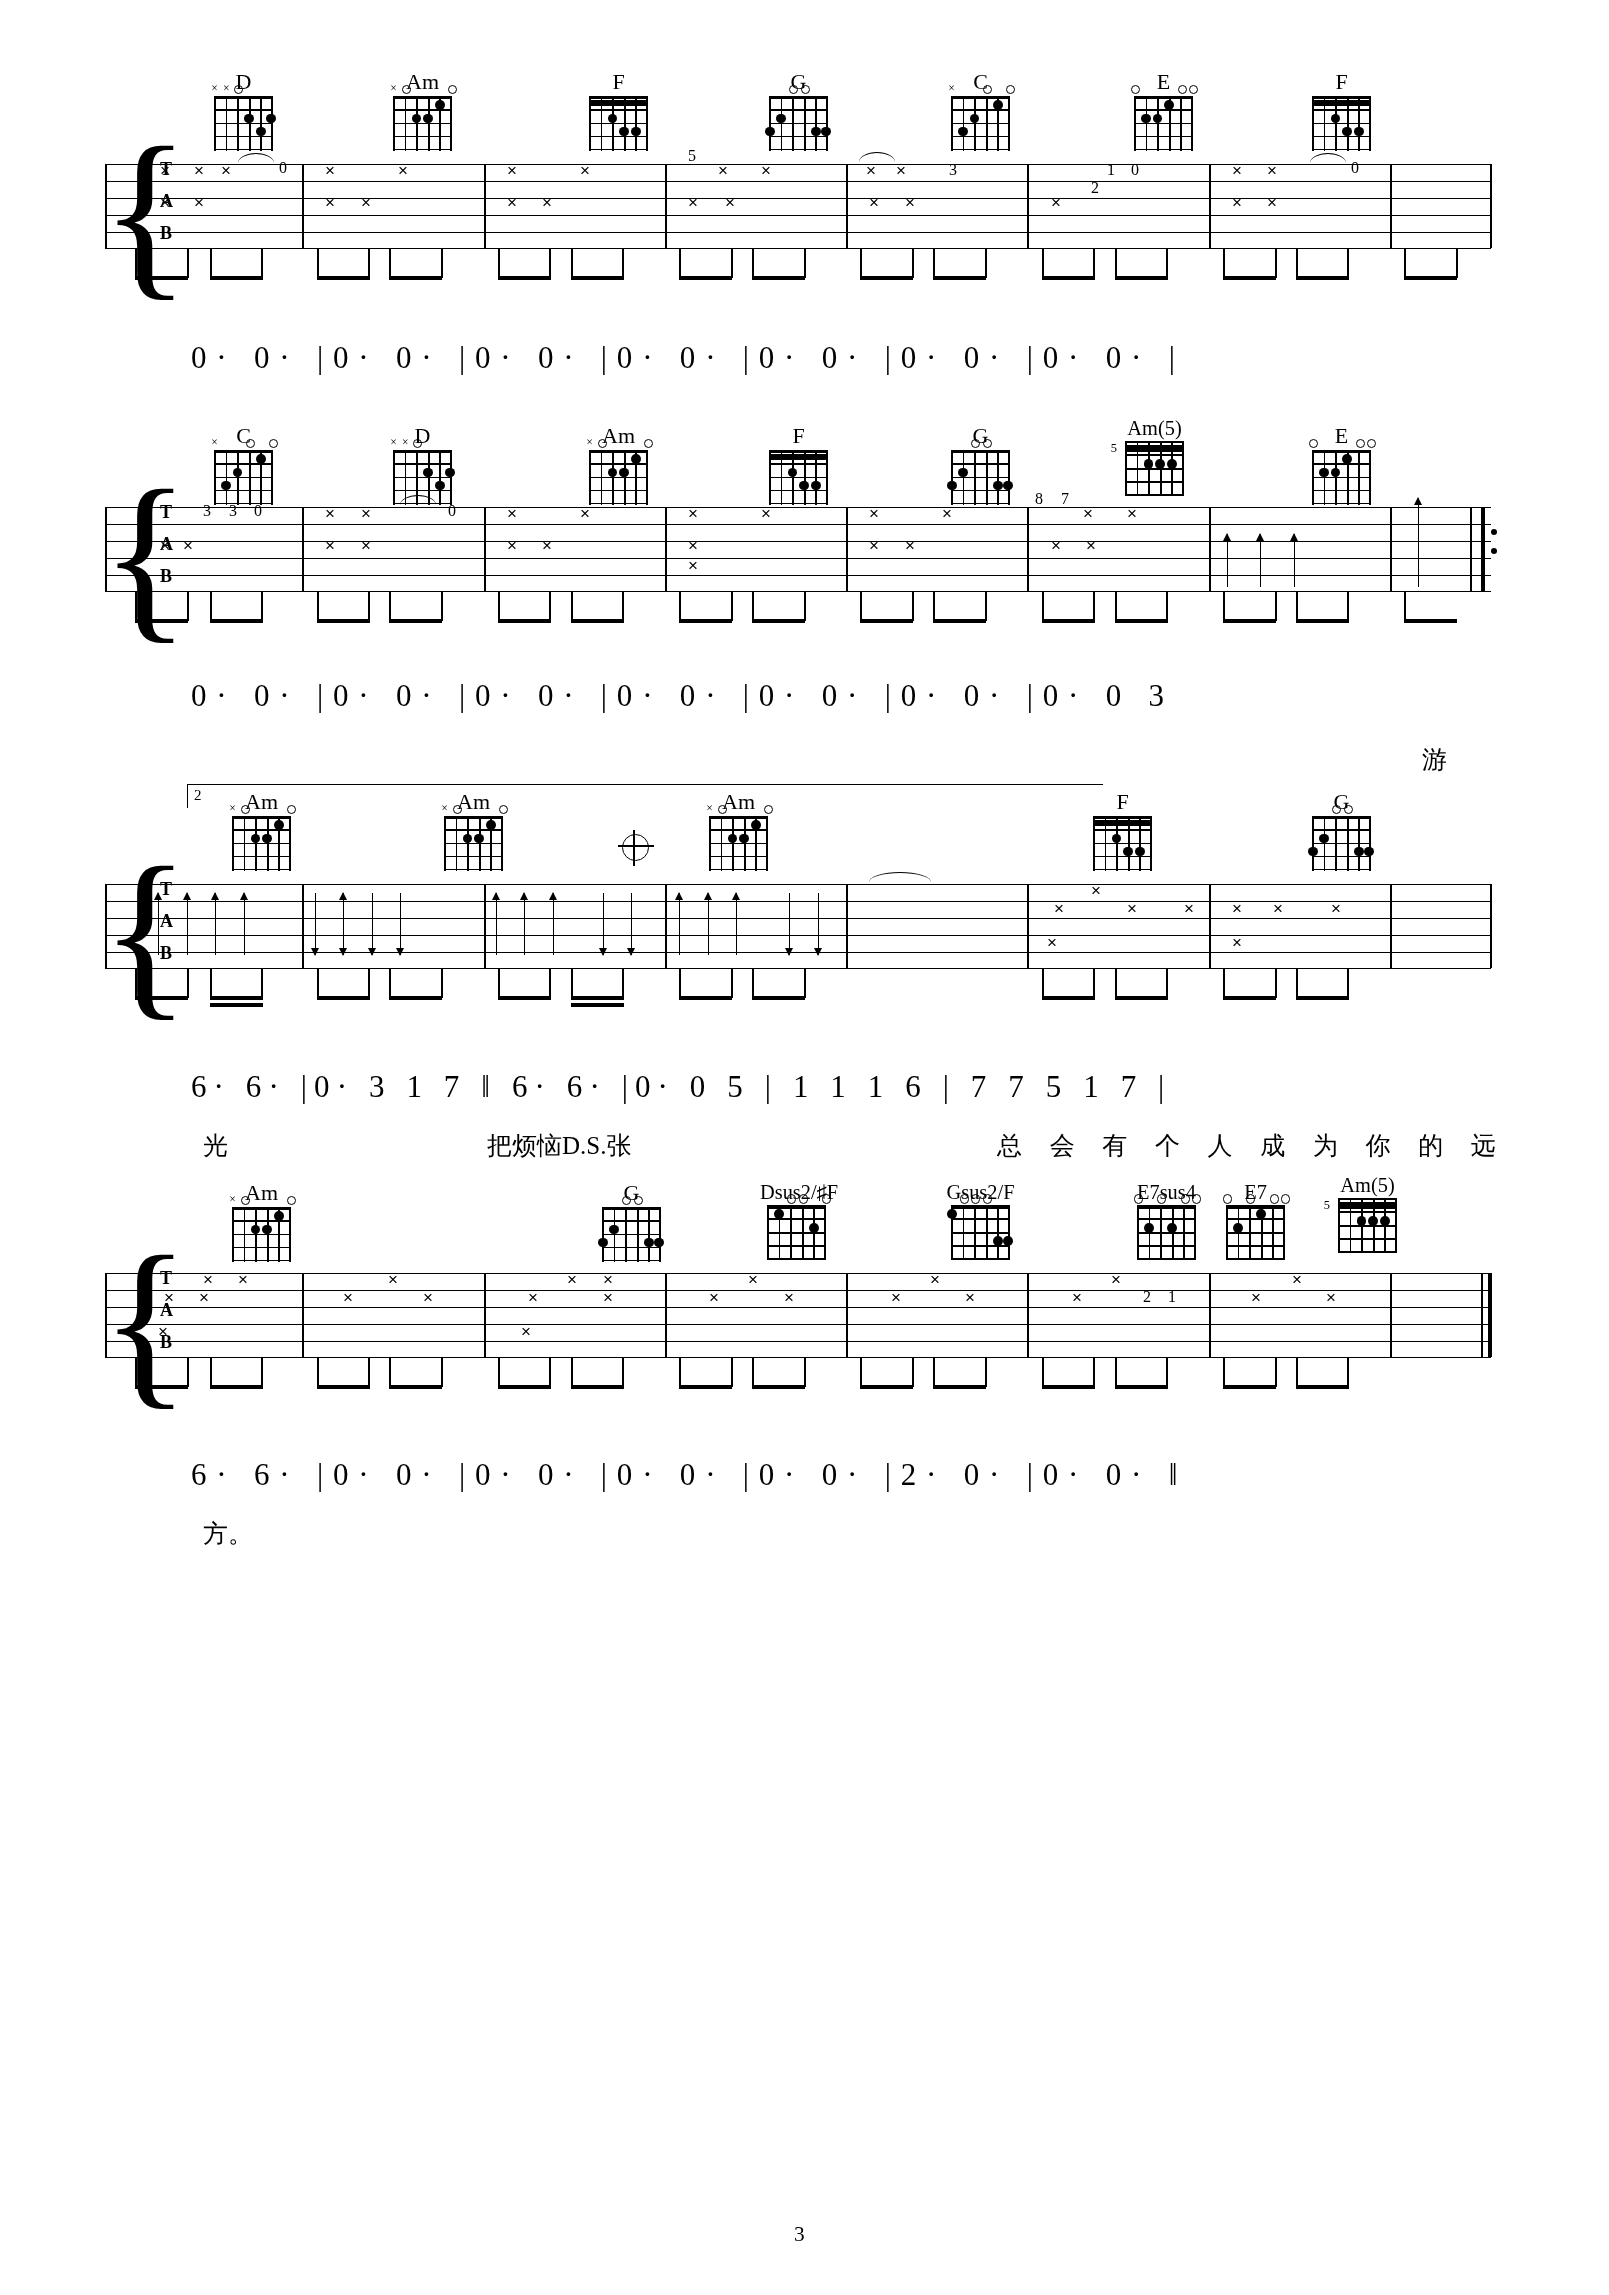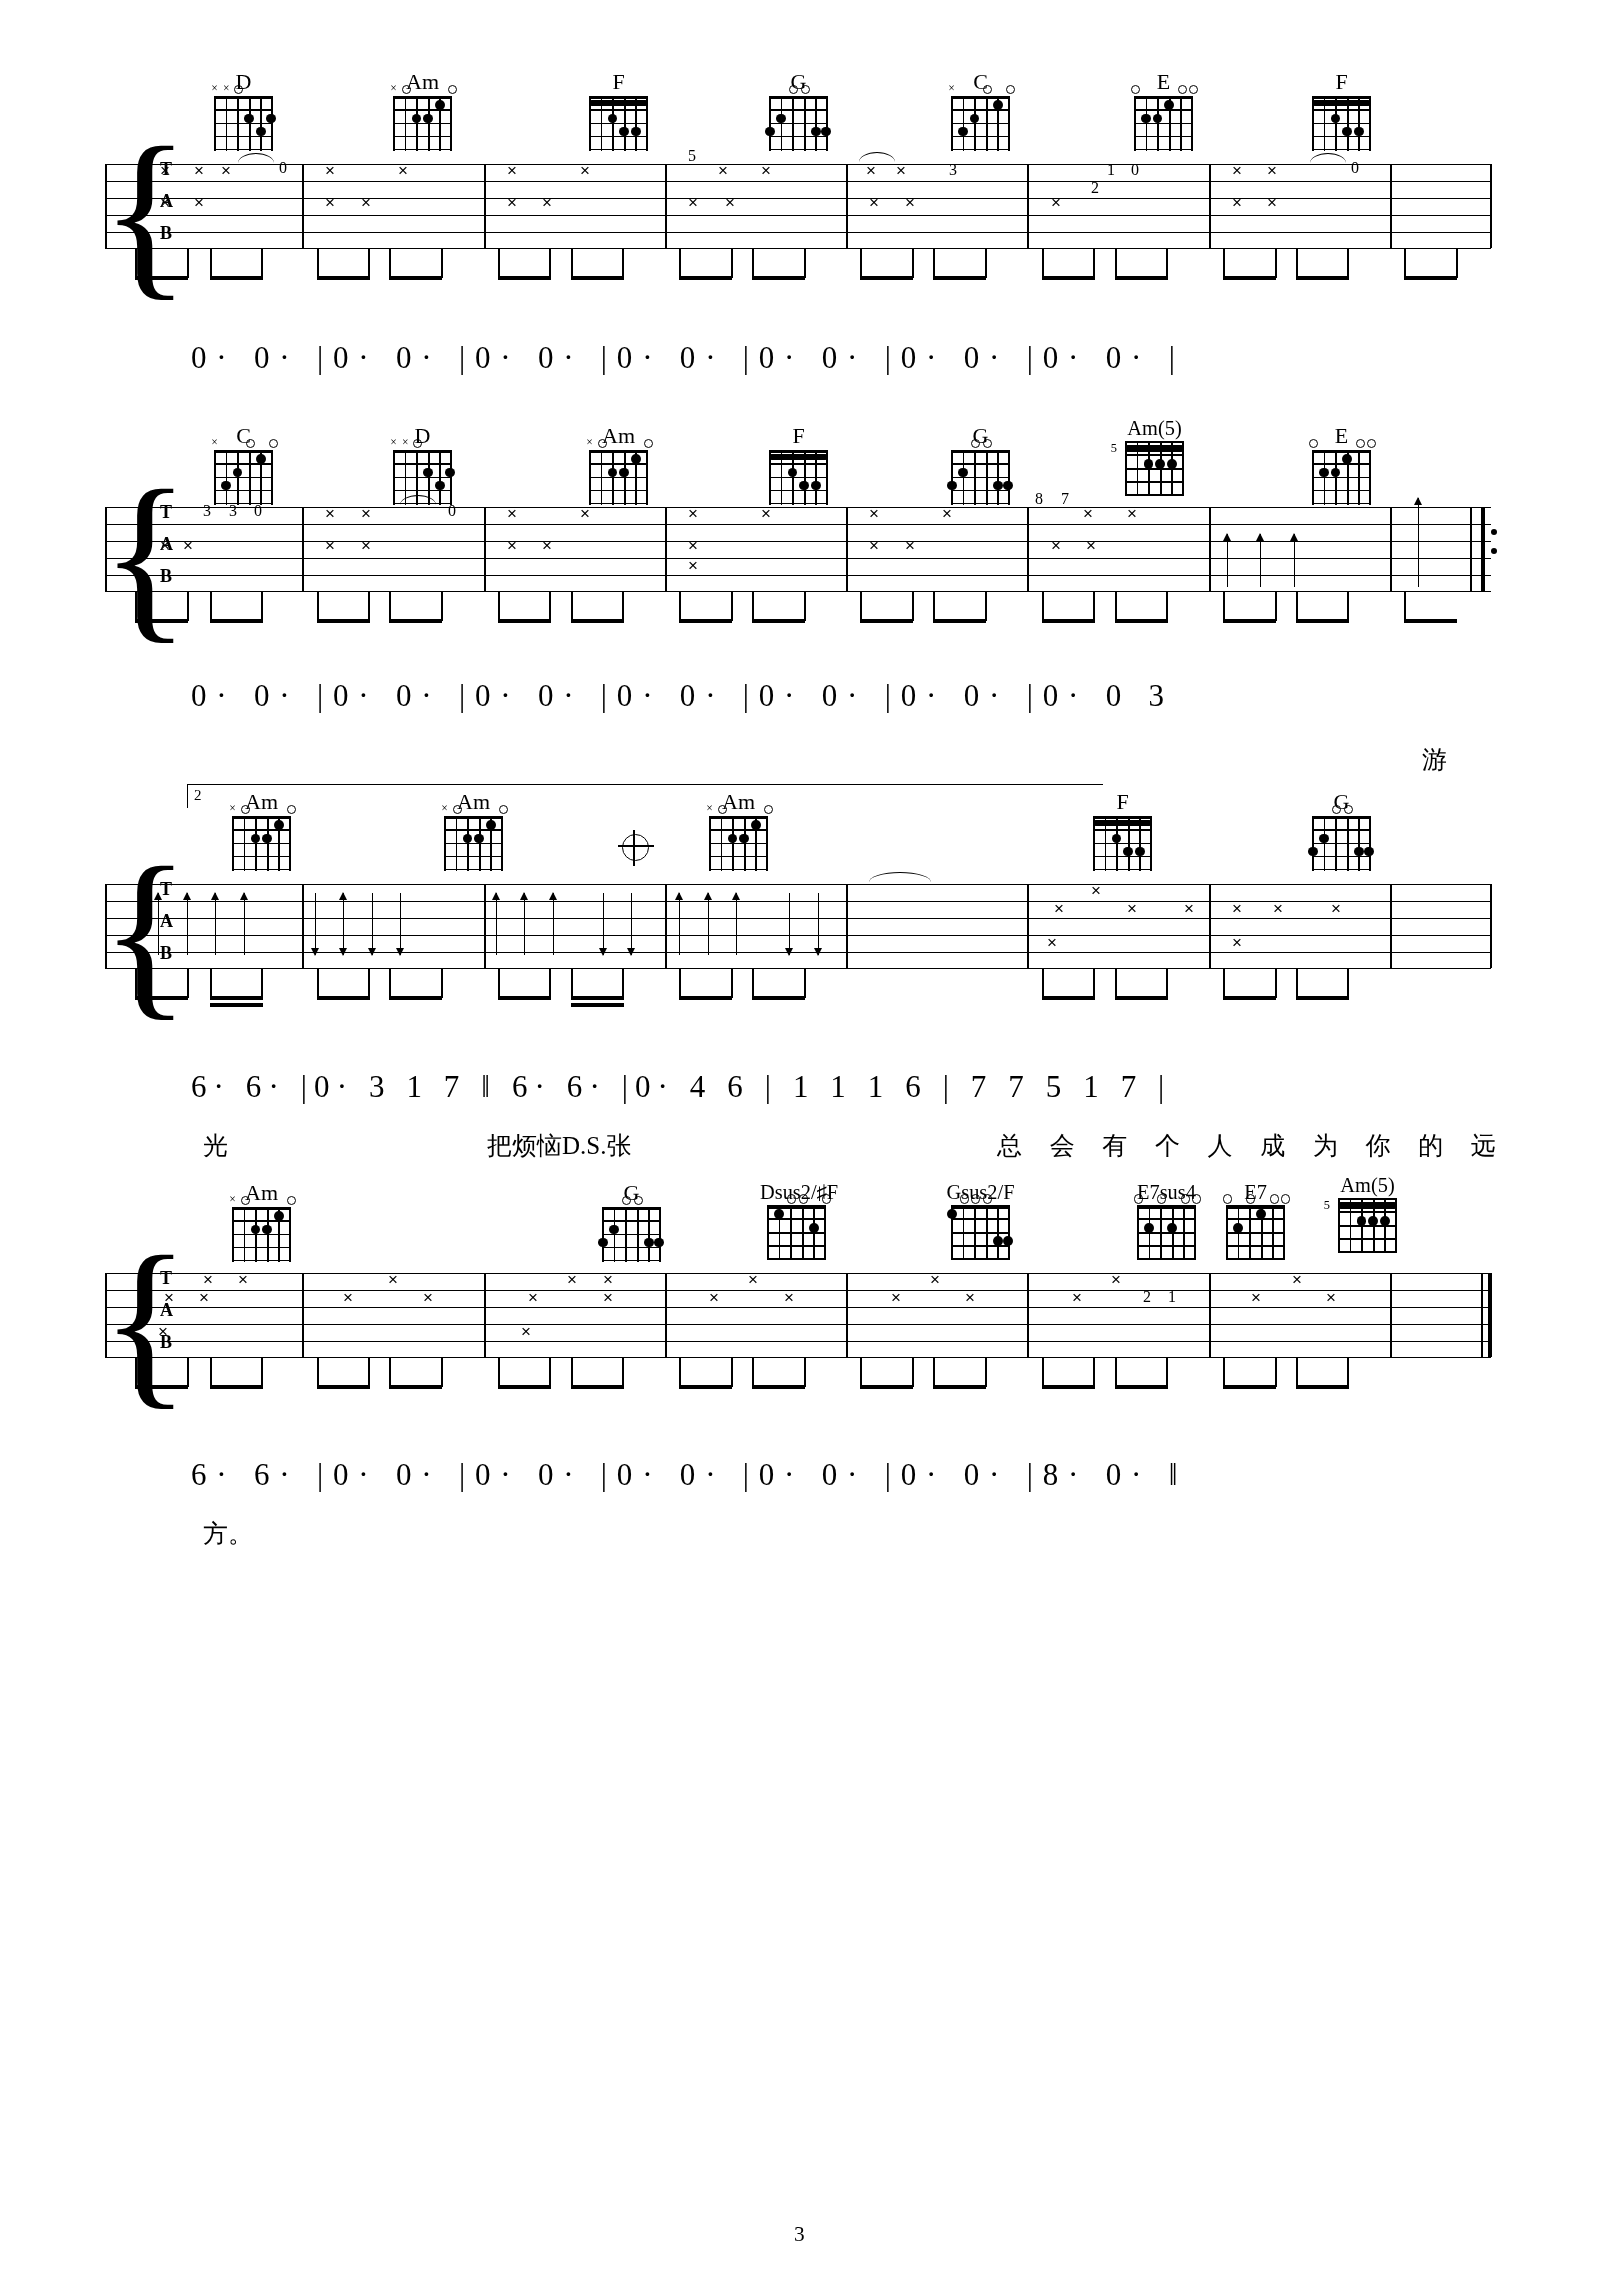--- a/index.html
+++ b/index.html
@@ -840,21 +840,21 @@
       <div class="beam" style="left:1010px;top:112px;width:53px"></div>
       <div class="stem" style="left:1061px;top:84px;height:30px"></div>
       <div class="stem" style="left:1118px;top:84px;height:30px"></div>
       <div class="beam" style="left:1118px;top:112px;width:53px"></div>
       <div class="stem" style="left:1170px;top:84px;height:30px"></div>
       <div class="stem" style="left:1191px;top:84px;height:30px"></div>
       <div class="beam" style="left:1191px;top:112px;width:53px"></div>
       <div class="stem" style="left:1242px;top:84px;height:30px"></div>
     </div>
 
-    <div class="jianpu" style="left:191px;top:1071px;letter-spacing:7.1px;">6·  6·  |0·  3 1 7 ‖ 6·  6·  |0·  4  6 | 1  1 1  6 | 7  7 5 1 7 |</div>
+    <div class="jianpu" style="left:191px;top:1071px;letter-spacing:7.1px;">6·  6·  |0·  3 1 7 ‖ 6·  6·  |0·  0  5 | 1  1 1  6 | 7  7 5 1 7 |</div>
     <div class="lyric" style="left:203px;top:1133px;">光</div>
     <div class="lyric" style="left:487px;top:1133px;">把烦恼D.S.张</div>
     <div class="lyric" style="left:997px;top:1133px;letter-spacing:10.7px;">总 会 有 个 人 成 为 你 的 远</div>
   </div>
 
   <div class="system" style="left:0;top:0;">
 
     <div class="chord" style="left:225px;top:1182px;">
       <div class="cname">Am</div>
       <div class="grid">
@@ -1113,19 +1113,19 @@
       <div class="beam" style="left:1010px;top:112px;width:53px"></div>
       <div class="stem" style="left:1061px;top:84px;height:30px"></div>
       <div class="stem" style="left:1118px;top:84px;height:30px"></div>
       <div class="beam" style="left:1118px;top:112px;width:53px"></div>
       <div class="stem" style="left:1170px;top:84px;height:30px"></div>
       <div class="stem" style="left:1191px;top:84px;height:30px"></div>
       <div class="beam" style="left:1191px;top:112px;width:53px"></div>
       <div class="stem" style="left:1242px;top:84px;height:30px"></div>
     </div>
 
-    <div class="jianpu" style="left:191px;top:1459px;letter-spacing:9.8px;">6·  6·  |0·  0·  |0·  0·  |0·  0·  |0·  0·  |0·  0·  |8·  0· ‖</div>
+    <div class="jianpu" style="left:191px;top:1459px;letter-spacing:9.8px;">6·  6·  |0·  0·  |0·  0·  |0·  0·  |0·  0·  |2·  0·  |0·  0· ‖</div>
     <div class="lyric" style="left:203px;top:1521px;">方。</div>
   </div>
 
   <div class="pageno" style="left:794px;top:2222px;">3</div>
 </div>
 
 
 </body></html>

